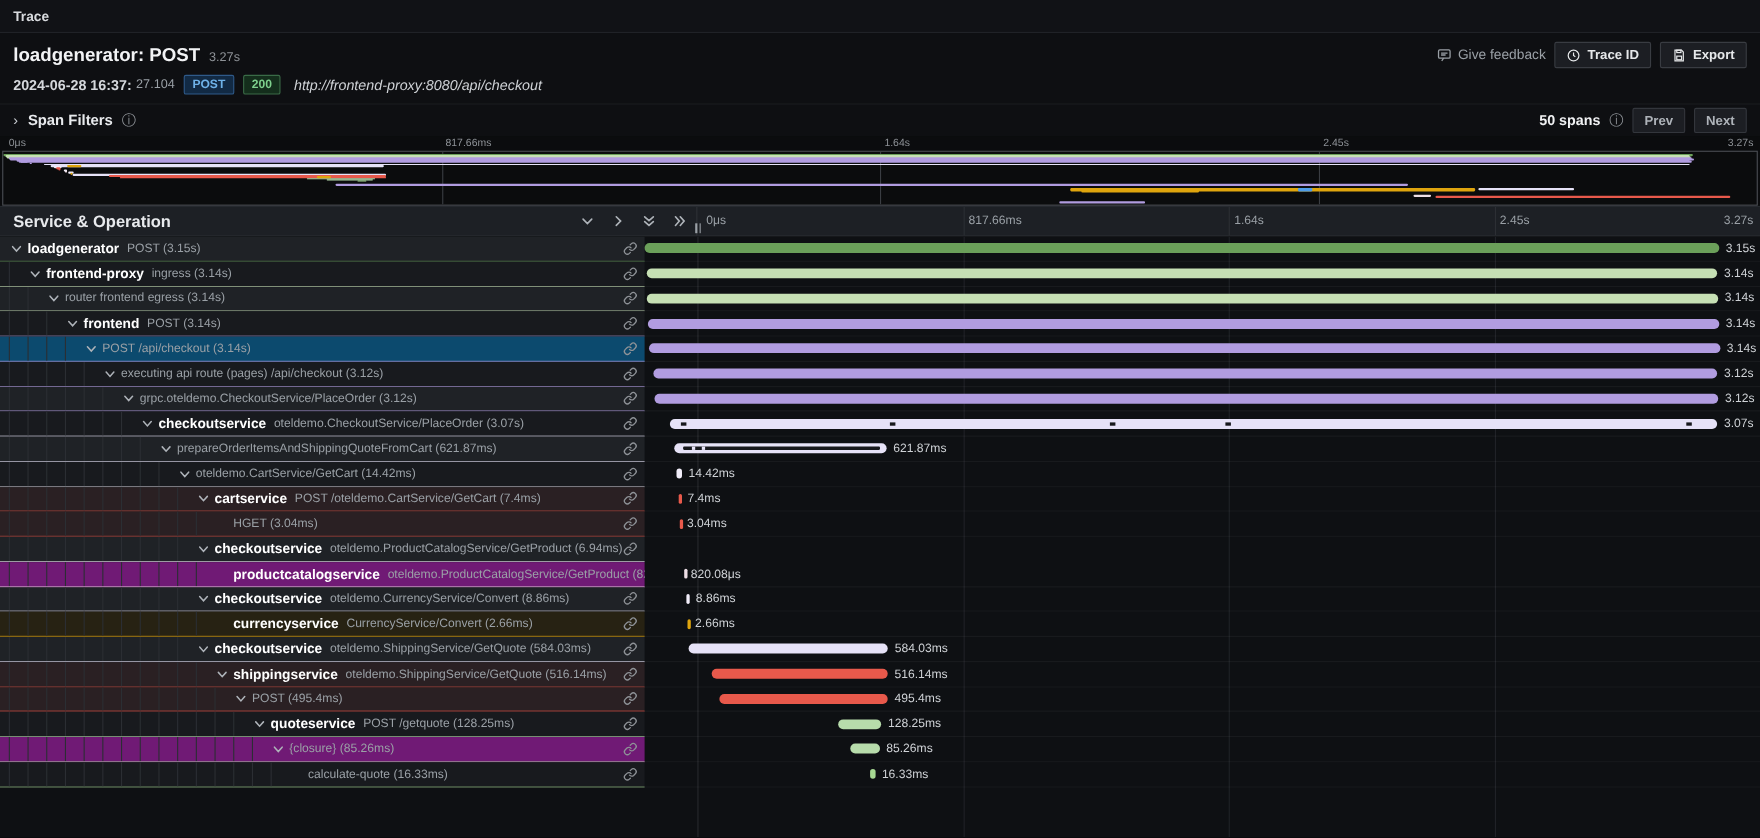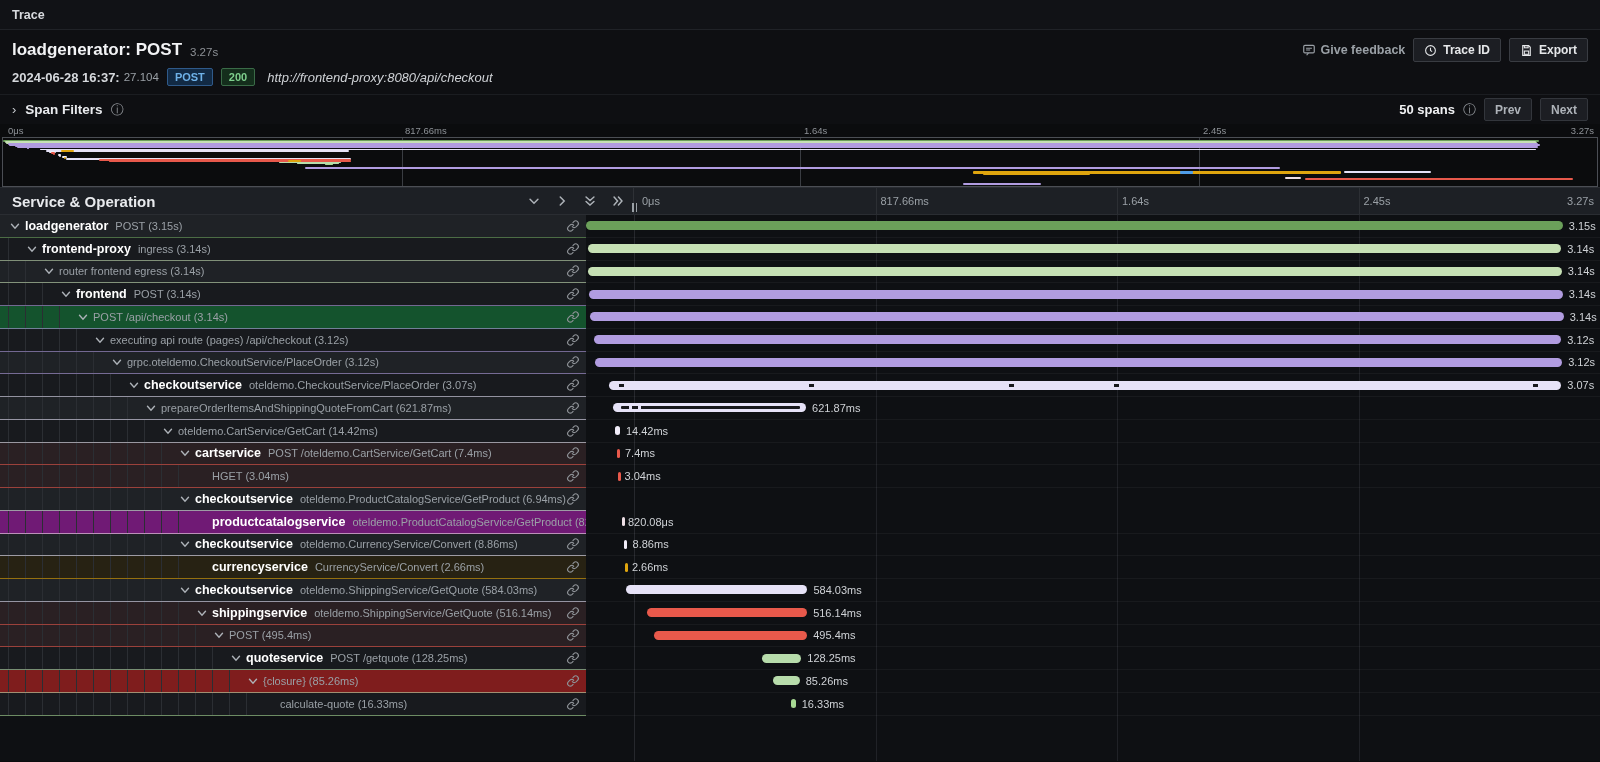--- a/index.html
+++ b/index.html
@@ -10,21 +10,21 @@
   .topbar { height:30px; display:flex; align-items:center; padding:0 12px;
     background:#111216; border-bottom:1px solid #202227; }
   .topbar-title { font-size:12.5px; font-weight:600; color:#d8dade; }
 
   
   .trace-header { padding:6px 12px 4px; background:#0e0f12; }
   .title-row { display:flex; align-items:center; height:28px; }
   .trace-title { font-size:17px; font-weight:700; color:#f2f3f5; }
   .trace-dur { font-size:11.5px; color:#8e9297; margin-left:8px; margin-top:3px; }
   .header-actions { margin-left:auto; display:flex; align-items:center; gap:8px; }
-  .feedback { display:flex; align-items:center; gap:5px; color:#9aa0a6; font-size:12.5px;font-weight:bold; }
+  .feedback { display:flex; align-items:center; gap:5px; color:#9aa0a6; font-size:12.5px; }
   .btn { display:flex; align-items:center; gap:6px; height:24px; padding:0 10px;
     background:#1c1e23; border:1px solid #393c42; border-radius:2px;
     color:#e6e8ea; font-size:12px; font-weight:700; cursor:pointer; }
   .meta-row { display:flex; align-items:center; gap:8px; height:26px; }
   .ts-main { font-size:13px; font-weight:700; color:#d5d8dc; }
   .ts-frac { font-size:11.5px; color:#9aa0a6; margin-left:-4px; }
   .badge { font-size:11px; font-weight:700; padding:2px 7px; border-radius:2px; }
   .badge-method { color:#6fb2e8; background:#122a44; border:1px solid #2f5a8a; }
   .badge-status { color:#7ed08d; background:#142e1c; border:1px solid #3a6b47; }
   .url { font-size:13px; color:#cfd2d6; margin-left:4px;font-style:italic; }
@@ -303,21 +303,21 @@
           <path d="M10.8 13.2a4.5 4.5 0 0 0 6.4.4l2.6-2.6a4.5 4.5 0 0 0-6.4-6.4l-1.5 1.5"></path>
           <path d="M13.2 10.8a4.5 4.5 0 0 0-6.4-.4l-2.6 2.6a4.5 4.5 0 0 0 6.4 6.4l1.5-1.5"></path>
         </svg>
       </div>
       <div class="cell-right">
         <div class="bar" style="left:0.3058103975535168%;width:96.02446483180428%;background:#b19ce0"></div>
         <span class="bar-label" style="left:96.3302752293578%">3.14s</span>
       </div>
     </div>
     <div class="row">
-      <div class="cell-left" style="background:#14532d;border-bottom:1px solid #b19ce099">
+      <div class="cell-left" style="background:#0c4a6e;border-bottom:1px solid #b19ce099">
         <span class="guide"></span>
         <span class="guide"></span>
         <span class="guide"></span>
         <span class="guide"></span>
         <svg class="chev" viewBox="0 0 16 16" fill="none" stroke="currentColor" stroke-width="1.6" stroke-linecap="round">
           <path d="M4 6l4 4.5L12 6"></path>
         </svg>
         <span class="op only">POST /api/checkout (3.14s)</span>
         <svg class="lnk" viewBox="0 0 24 24" fill="none" stroke="currentColor" stroke-width="2" stroke-linecap="round">
           <path d="M10.8 13.2a4.5 4.5 0 0 0 6.4.4l2.6-2.6a4.5 4.5 0 0 0-6.4-6.4l-1.5 1.5"></path>
@@ -712,21 +712,21 @@
           <path d="M10.8 13.2a4.5 4.5 0 0 0 6.4.4l2.6-2.6a4.5 4.5 0 0 0-6.4-6.4l-1.5 1.5"></path>
           <path d="M13.2 10.8a4.5 4.5 0 0 0-6.4-.4l-2.6 2.6a4.5 4.5 0 0 0 6.4 6.4l1.5-1.5"></path>
         </svg>
       </div>
       <div class="cell-right">
         <div class="bar" style="left:17.30886850152905%;width:3.9220183486238533%;background:#b7dcab"></div>
         <span class="bar-label" style="left:21.230886850152906%">128.25ms</span>
       </div>
     </div>
     <div class="row">
-      <div class="cell-left" style="background:#7f1d1d;border-bottom:1px solid #b7dcab99">
+      <div class="cell-left" style="background:#701a75;border-bottom:1px solid #b7dcab99">
         <span class="guide"></span>
         <span class="guide"></span>
         <span class="guide"></span>
         <span class="guide"></span>
         <span class="guide"></span>
         <span class="guide"></span>
         <span class="guide"></span>
         <span class="guide"></span>
         <span class="guide"></span>
         <span class="guide"></span>

